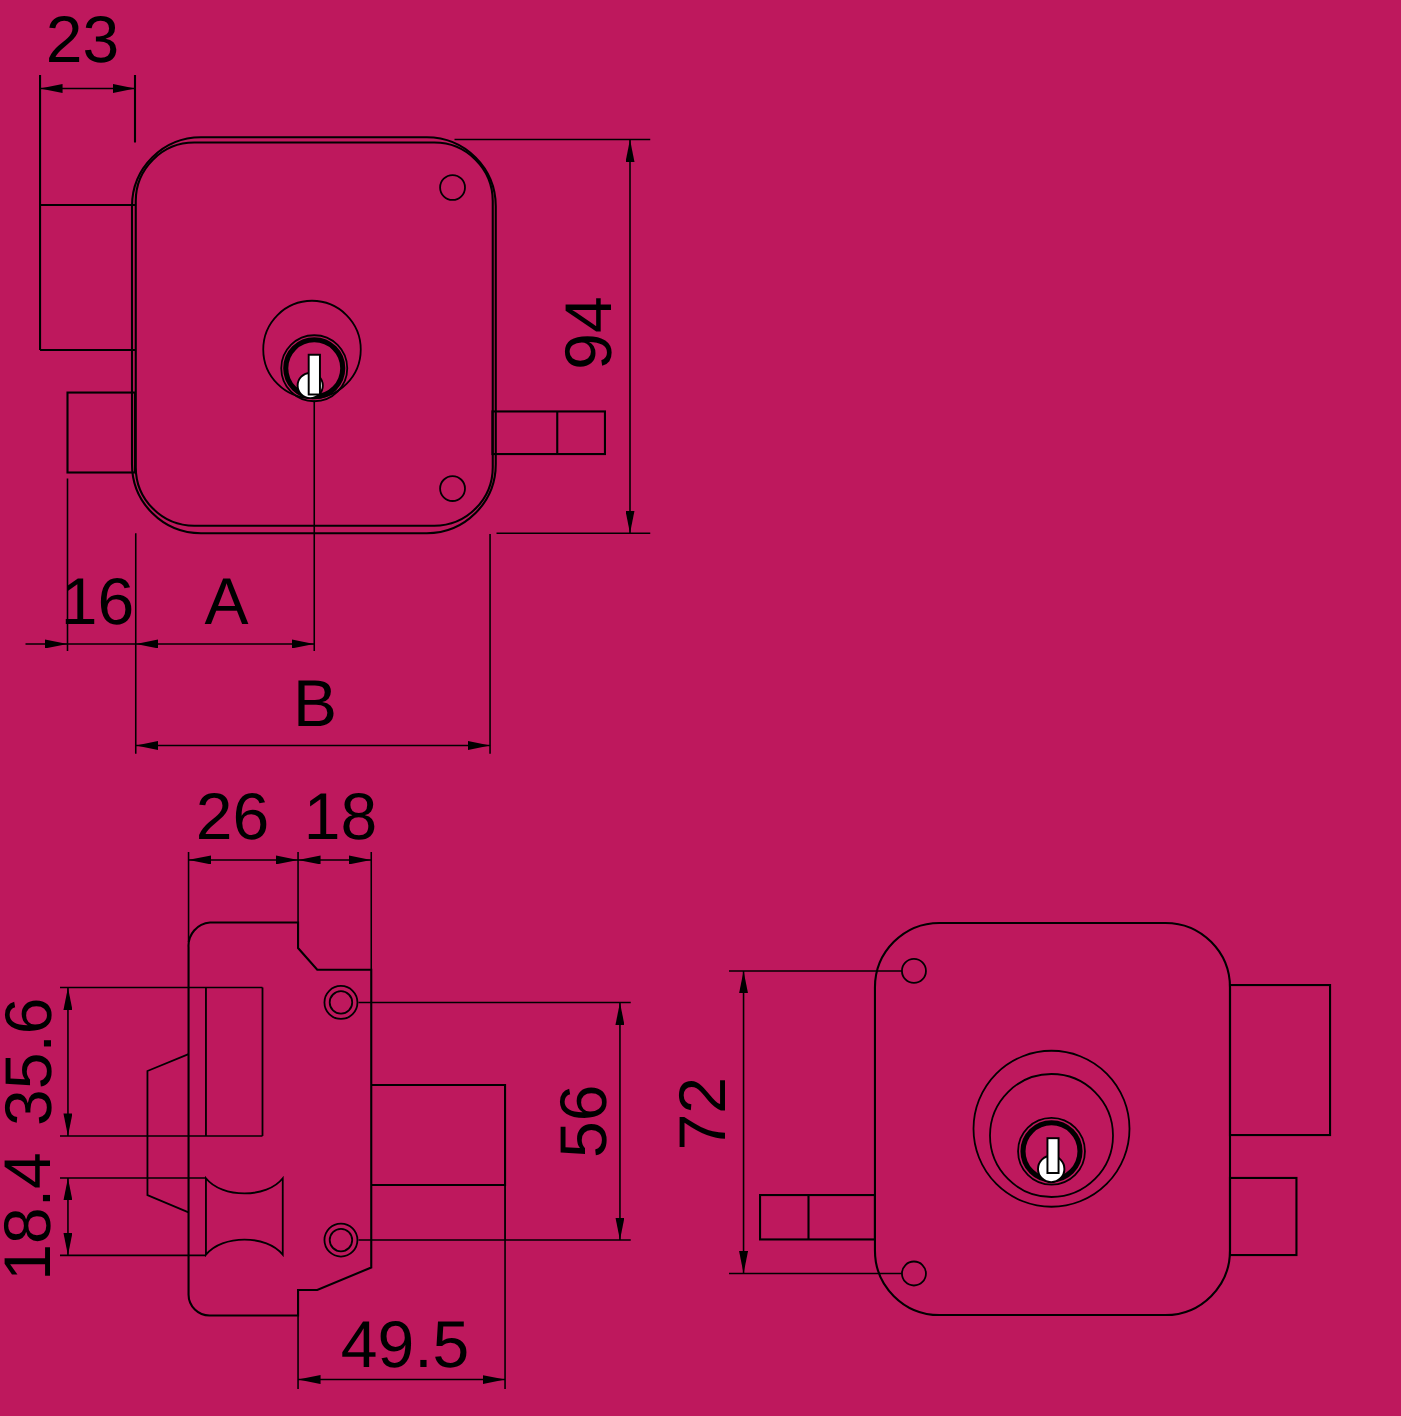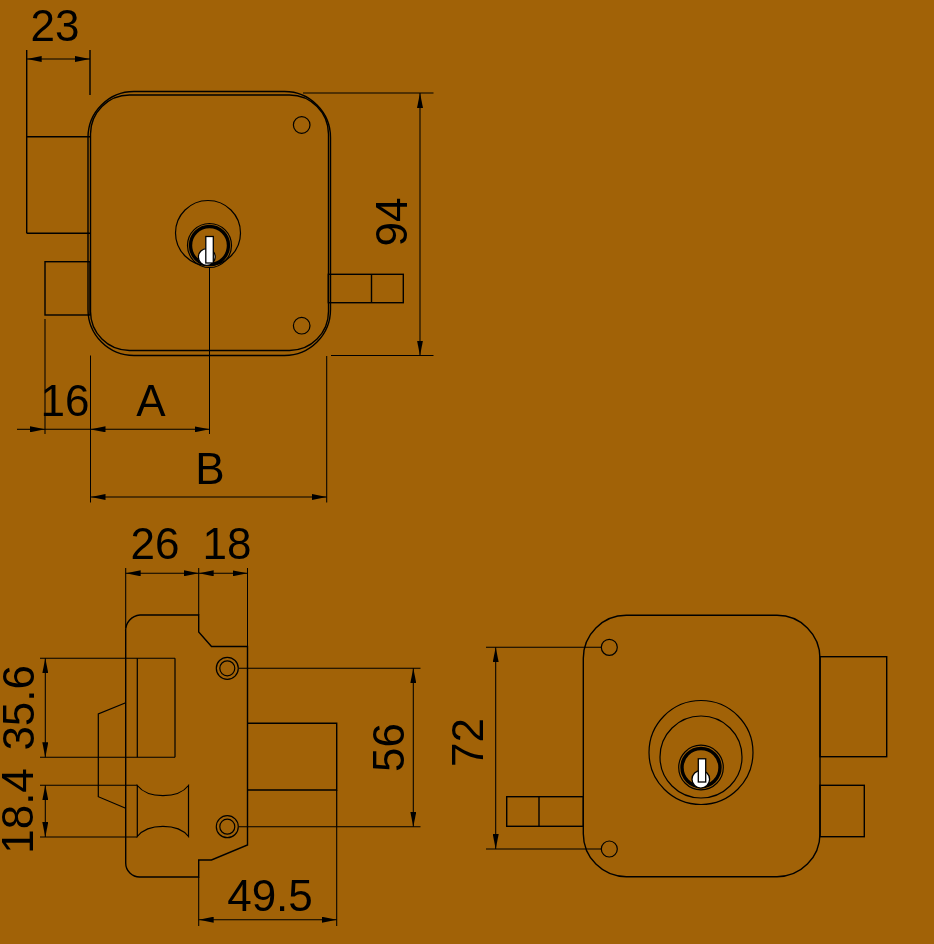--- a/index.html
+++ b/index.html
@@ -1,16 +1,16 @@
 <!DOCTYPE html>
 <html><head>
 <meta charset="utf-8">
 <style>
   html,body{margin:0;padding:0;background:#fff;}
-  #stage{position:relative;width:934px;height:944px;background:#a16207;overflow:hidden;}
+  #stage{position:relative;width:934px;height:944px;background:#be185d;overflow:hidden;}
   svg{display:block;}
   .geo{fill:none;stroke:#000;stroke-width:1.4;}
   .geo2{fill:none;stroke:#000;stroke-width:1.2;}
   .bold-ring{fill:none;stroke:#000;stroke-width:3.4;}
   .white{fill:#fff;stroke:#000;stroke-width:1.3;}
   .dim{fill:none;stroke:#000;stroke-width:1.05;}
   .dimtxt{font-family:"Liberation Sans",sans-serif;font-size:44px;fill:#000;}
   .mid{text-anchor:middle;}
 </style>
 </head>

